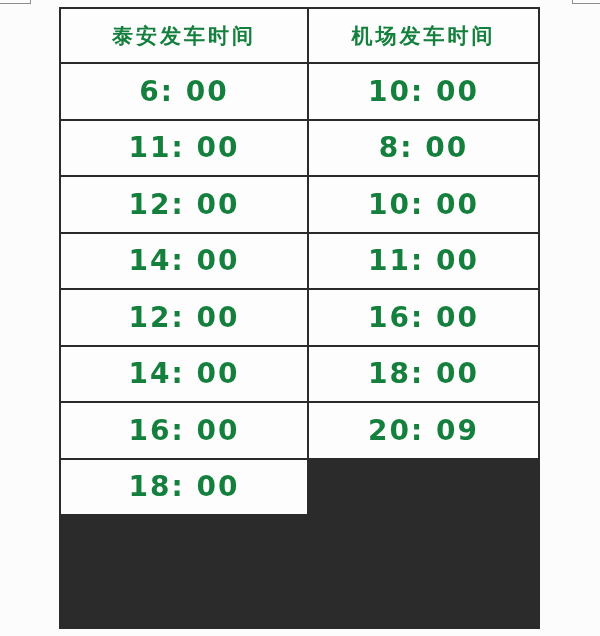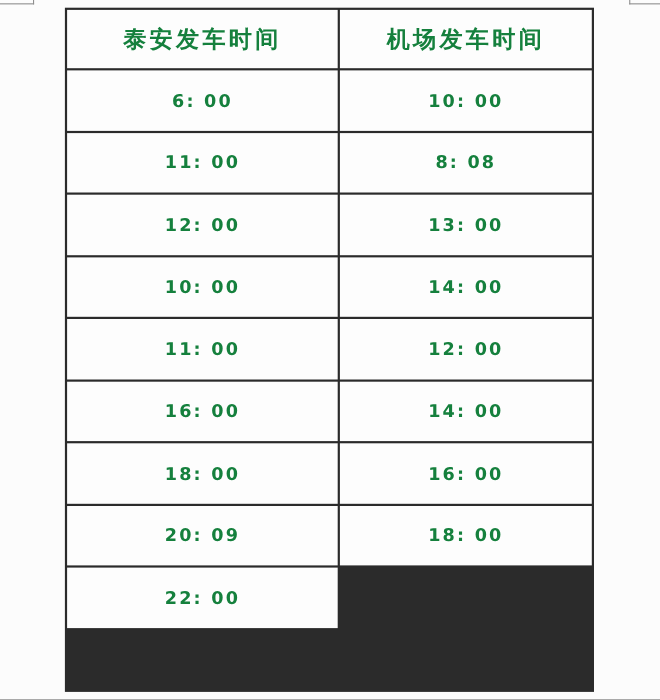--- a/index.html
+++ b/index.html
@@ -53,45 +53,43 @@
     justify-content: center;
     color: #15803d;
     white-space: pre;
   }
   .header-cell {
     font-size: 21px;
     font-weight: bold;
     letter-spacing: 3px;
   }
   .time-cell {
-    font-size: 16px;
+    font-size: 28px;
     font-weight: 600;
     letter-spacing: 2px;
   }
 </style>
 </head>
 <body>
 
 <div class="corner-mark tl"></div>
 <div class="corner-mark tr"></div>
 
 <div class="timetable">
   <div class="cell header-cell">泰安发车时间</div>
   <div class="cell header-cell">机场发车时间</div>
 
 <div class="cell time-cell">6: 00</div>
     <div class="cell time-cell">10: 00</div>
     <div class="cell time-cell">11: 00</div>
-    <div class="cell time-cell">8: 08</div>
+    <div class="cell time-cell">8: 00</div>
     <div class="cell time-cell">12: 00</div>
-    <div class="cell time-cell">13: 00</div>
     <div class="cell time-cell">10: 00</div>
     <div class="cell time-cell">14: 00</div>
     <div class="cell time-cell">11: 00</div>
     <div class="cell time-cell">12: 00</div>
     <div class="cell time-cell">16: 00</div>
     <div class="cell time-cell">14: 00</div>
     <div class="cell time-cell">18: 00</div>
     <div class="cell time-cell">16: 00</div>
     <div class="cell time-cell">20: 09</div>
     <div class="cell time-cell">18: 00</div>
-    <div class="cell time-cell">22: 00</div>
   </div>
 
 </body></html>

